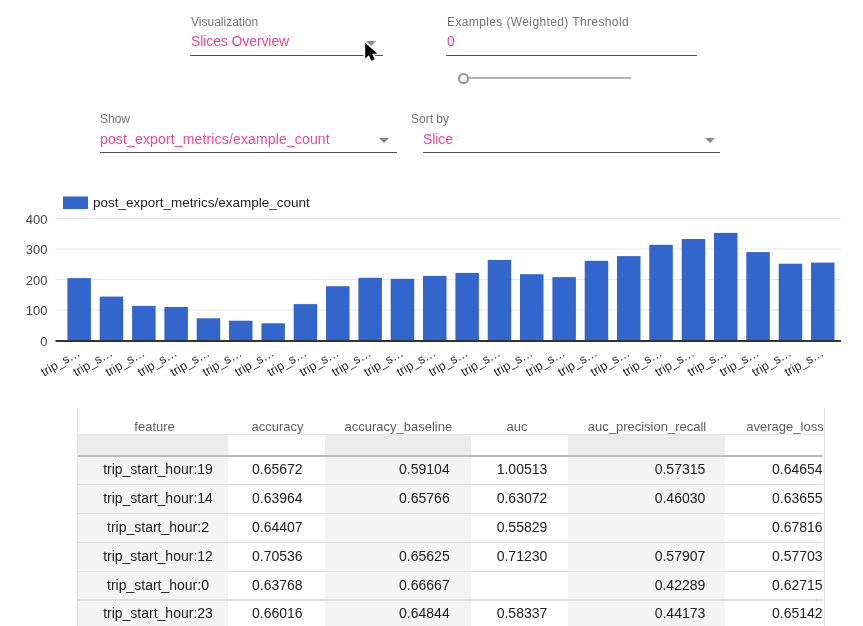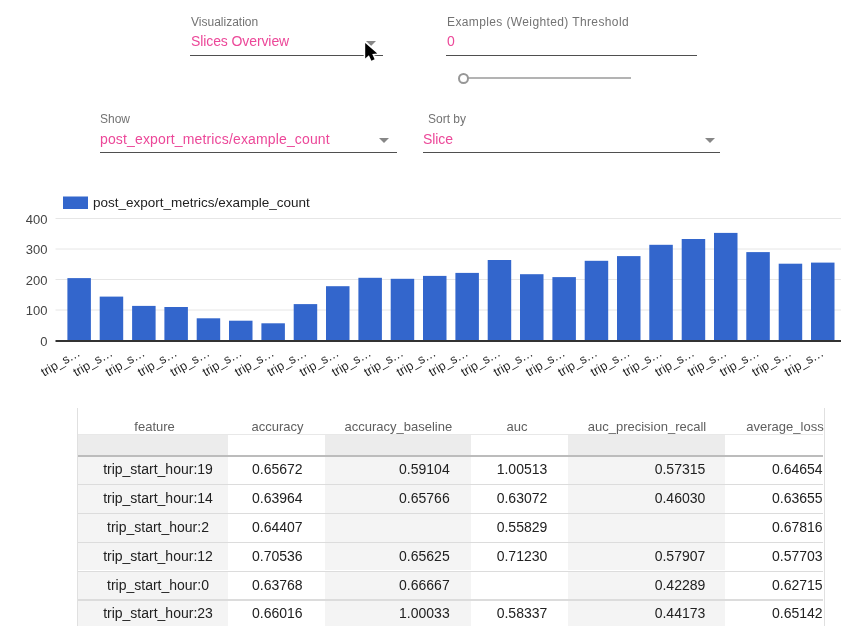--- a/index.html
+++ b/index.html
@@ -28,21 +28,21 @@
 <div class="abs" style="left:466.5px;top:77px;width:164.5px;height:2px;background:#b3b3b3"></div>
 <div class="abs" style="left:457.7px;top:72.7px;width:7px;height:7px;border:2px solid #979797;border-radius:50%;background:#fff"></div>
 
 <div class="abs lbl" style="left:100px;top:112px">Show</div>
 <div class="abs val" style="left:100px;top:131px;letter-spacing:0.15px">post_export_metrics/example_count</div>
 <svg class="abs" style="left:378.7px;top:137.5px" width="10" height="5">
       <path d="M0,0 L10,0 L5.0,5 Z" fill="#878787"></path>
     </svg>
 <div class="abs uline" style="left:100px;top:152px;width:297px"></div>
 
-<div class="abs lbl" style="left:428px;top:112px">Sort by</div>
+<div class="abs lbl" style="left:411px;top:112px">Sort by</div>
 <div class="abs val" style="left:423px;top:131px">Slice</div>
 <svg class="abs" style="left:704.5px;top:137.5px" width="10" height="5">
       <path d="M0,0 L10,0 L5.0,5 Z" fill="#878787"></path>
     </svg>
 <div class="abs uline" style="left:423px;top:152px;width:297px"></div>
 <svg class="abs" style="left:0;top:0" width="863" height="626" viewBox="0 0 863 626" font-family="Liberation Sans, sans-serif">
 <line x1="55.5" y1="218.5" x2="841.0" y2="218.5" stroke="#e6e6e6" stroke-width="1"></line>
 <line x1="55.5" y1="249.0" x2="841.0" y2="249.0" stroke="#e6e6e6" stroke-width="1"></line>
 <line x1="55.5" y1="279.5" x2="841.0" y2="279.5" stroke="#e6e6e6" stroke-width="1"></line>
 <line x1="55.5" y1="310.0" x2="841.0" y2="310.0" stroke="#e6e6e6" stroke-width="1"></line>
@@ -175,21 +175,21 @@
 <div class="abs dcell" style="left:697.3px;top:576.5px;width:200px">0.62715</div>
 <div class="abs" style="left:77.6px;top:600.6px;width:150.9px;height:25.4px;background:#f4f4f4"></div>
 <div class="abs" style="left:325.4px;top:600.6px;width:145.4px;height:25.4px;background:#f4f4f4"></div>
 <div class="abs" style="left:568.1px;top:600.6px;width:157.4px;height:25.4px;background:#f4f4f4"></div>
 <div class="abs" style="left:228.5px;top:600.6px;width:96.9px;height:25.4px;background:#ffffff"></div>
 <div class="abs" style="left:470.8px;top:600.6px;width:97.3px;height:25.4px;background:#ffffff"></div>
 <div class="abs" style="left:725.5px;top:600.6px;width:98.0px;height:25.4px;background:#ffffff"></div>
 <div class="abs" style="left:77.6px;top:599.4px;width:745.9px;height:1.2px;background:#dcdcdc"></div>
 <div class="abs dcell" style="left:58.0px;top:605.3px;width:200px">trip_start_hour:23</div>
 <div class="abs dcell" style="left:177.3px;top:605.3px;width:200px">0.66016</div>
-<div class="abs dcell" style="left:324.4px;top:605.3px;width:200px">1.00033</div>
+<div class="abs dcell" style="left:324.4px;top:605.3px;width:200px">0.64844</div>
 <div class="abs dcell" style="left:422.0px;top:605.3px;width:200px">0.58337</div>
 <div class="abs dcell" style="left:580.0px;top:605.3px;width:200px">0.44173</div>
 <div class="abs dcell" style="left:697.3px;top:605.3px;width:200px">0.65142</div>
 <div class="abs" style="left:77.6px;top:455.2px;width:745.9px;height:1.5px;background:#bcbcbc"></div>
 <div class="abs" style="left:77.6px;top:433.5px;width:745.9px;height:1px;background:#e8e8e8"></div>
 <div class="abs" style="left:76.6px;top:408.0px;width:1px;height:218.0px;background:#e0e0e0"></div>
 <div class="abs" style="left:823.5px;top:408.0px;width:1px;height:218.0px;background:#e0e0e0"></div>
 <svg class="abs" style="left:363.3px;top:42.3px" width="18" height="22" viewBox="0 0 18 22">
 <path d="M2.2,1.0 L2.2,16.5 L5.9,13.2 L8.4,18.7 L11.6,17.3 L9.2,11.9 L14.3,11.4 Z" fill="#fff" stroke="#fff" stroke-width="3.1" stroke-linejoin="round"></path>
 <path d="M2.2,1.0 L2.2,16.5 L5.9,13.2 L8.4,18.7 L11.6,17.3 L9.2,11.9 L14.3,11.4 Z" fill="#000"></path>

